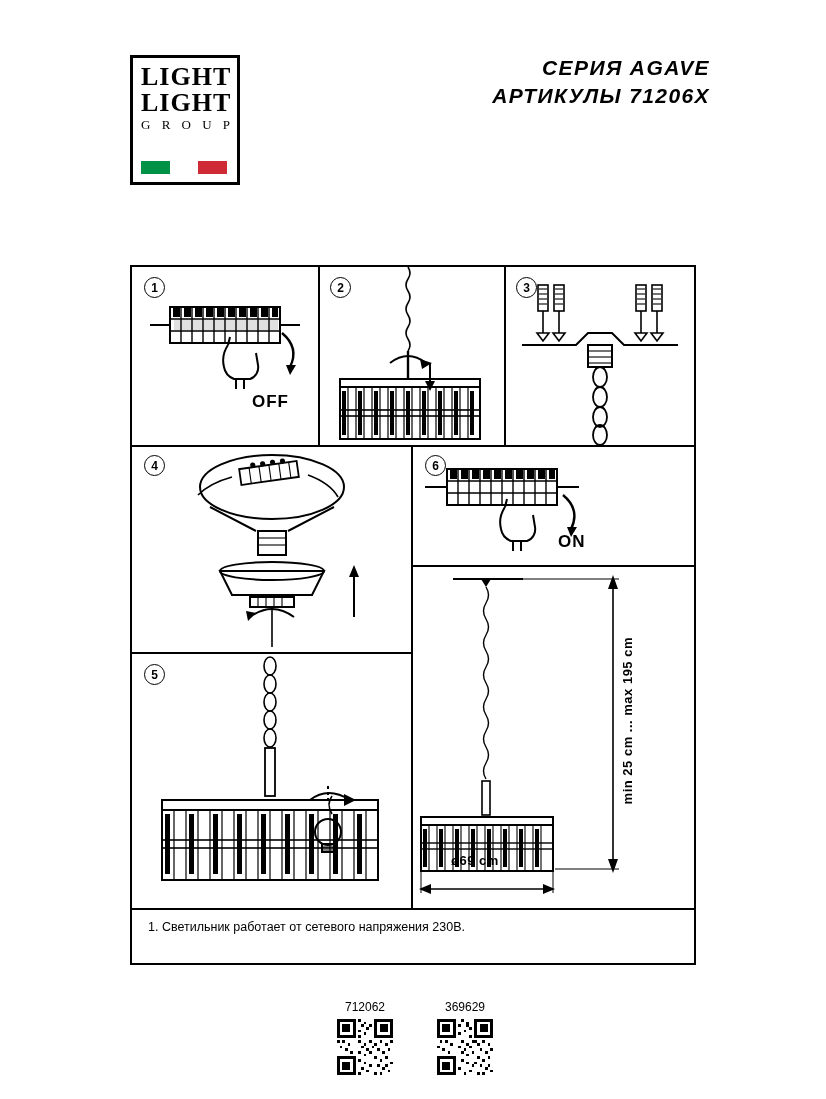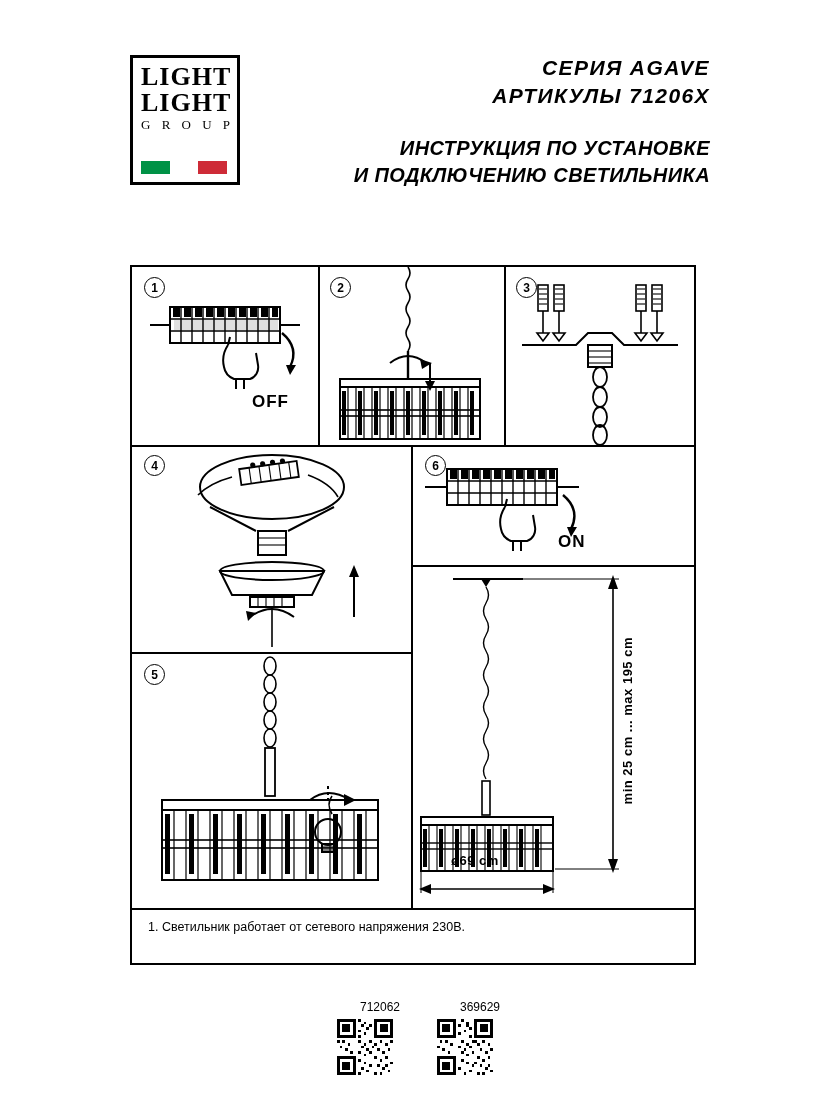--- a/index.html
+++ b/index.html
@@ -107,21 +107,21 @@
     transform:rotate(180deg);
     letter-spacing:0.5px;
     white-space:nowrap;
   }
 
   
   .footer{
     position:absolute;left:330px;top:1000px;width:170px;
     display:flex;justify-content:space-between;
   }
-  .qr-item{width:70px;text-align:right;}
+  .qr-item{width:70px;text-align:center;}
   .qr-code-label{font-size:12px;margin-bottom:5px;}
   .qr{width:56px;height:56px;margin:0 auto;}
   svg{display:block;}
 </style>
 </head>
 <body>
 
 <div class="page">
 
   <div class="header">
@@ -133,24 +133,20 @@
       <div class="flag">
         <i class="g"></i>
           <i class="w"></i>
           <i class="r"></i>
       </div>
     </div>
 
     <div class="titles">
       <div class="series">СЕРИЯ AGAVE</div>
       <div class="article">АРТИКУЛЫ 71206X</div>
-      <div class="instruction">
-        <div>ИНСТРУКЦИЯ ПО УСТАНОВКЕ</div>
-        <div>И ПОДКЛЮЧЕНИЮ СВЕТИЛЬНИКА</div>
-      </div>
     </div>
   </div>
 
   <div class="frame">
 
     <div class="divider" style="left:0;top:178px;width:562px;height:2px;"></div>
 
     <div class="divider" style="left:186px;top:0;width:2px;height:178px;"></div>
     <div class="divider" style="left:372px;top:0;width:2px;height:178px;"></div>
 

